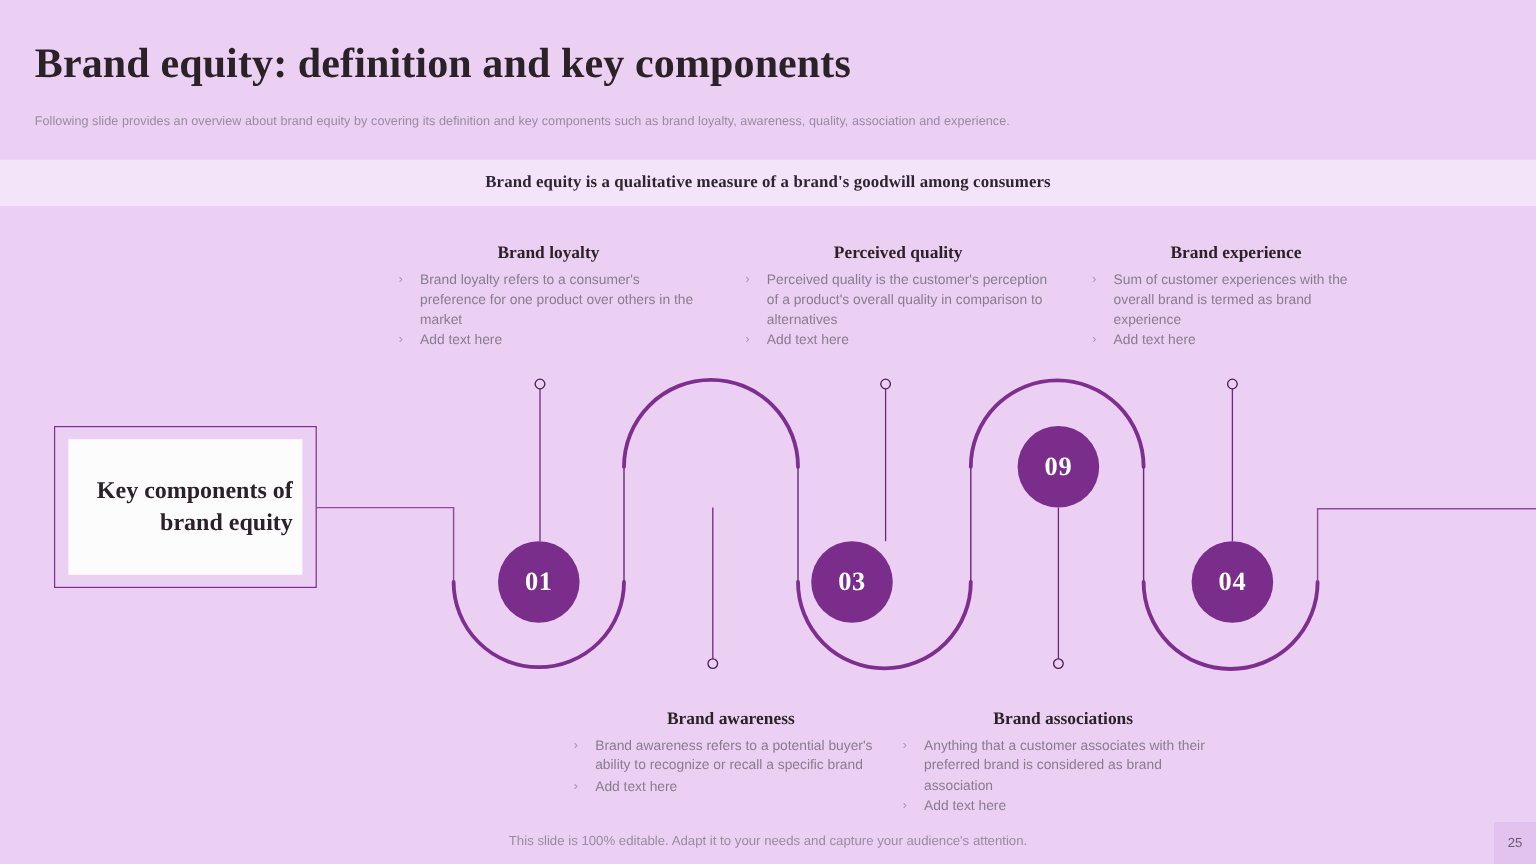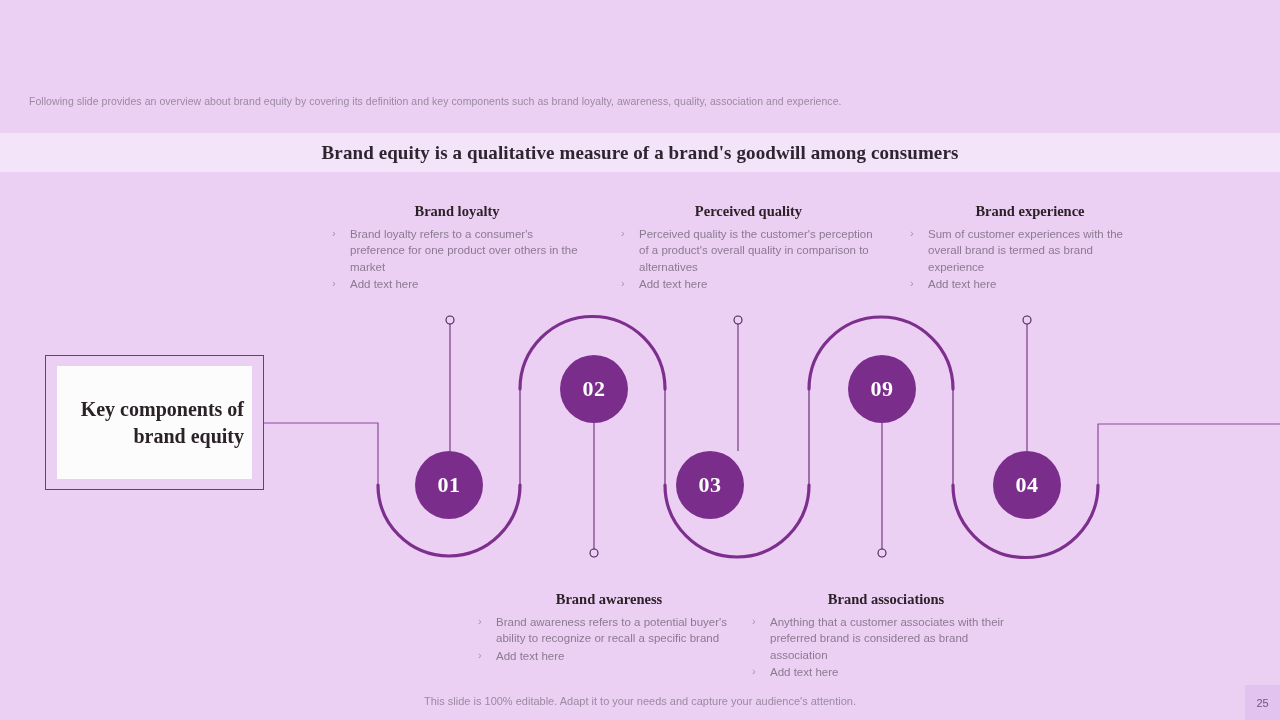--- a/index.html
+++ b/index.html
@@ -57,21 +57,21 @@
     top: 133px;
     width: 1280px;
     height: 39px;
     background: #f3e4f9;
     display: flex;
     align-items: center;
     justify-content: center;
   }
   .banner-text {
     font-family: "Liberation Serif", serif;
-    font-size: 19px;
+    font-size: 14px;
     font-weight: 700;
     color: #2e2530;
     letter-spacing: 0.1px;
   }
 
   
   .body-area {
     position: absolute;
     left: 0;
     top: 172px;
@@ -219,20 +219,21 @@
     font-size: 11px;
     color: #6c5a74;
   }
 </style>
 </head>
 <body>
 
 <div class="slide">
 
   <div class="header">
+    <div class="title">Brand equity: definition and key components</div>
     <div class="subtitle">Following slide provides an overview about brand equity by covering its definition and key components such as brand loyalty, awareness, quality, association and experience.</div>
   </div>
 
   <div class="banner">
     <div class="banner-text">Brand equity is a qualitative measure of a brand's goodwill among consumers</div>
   </div>
 
   <div class="body-area"></div>
 
   <svg class="pathlayer" viewBox="0 0 1280 720" width="1280" height="720" xmlns="http://www.w3.org/2000/svg">
@@ -273,23 +274,20 @@
   </svg>
 
   <div class="keybox-outer"></div>
   <div class="keybox-inner">
     <div class="keybox-label">Key components of brand equity</div>
   </div>
 
   <div class="numcircle c01">
     <span>01</span>
   </div>
-  <div class="numcircle c02">
-    <span>02</span>
-  </div>
   <div class="numcircle c03">
     <span>03</span>
   </div>
   <div class="numcircle c04">
     <span>09</span>
   </div>
   <div class="numcircle c05">
     <span>04</span>
   </div>
 

